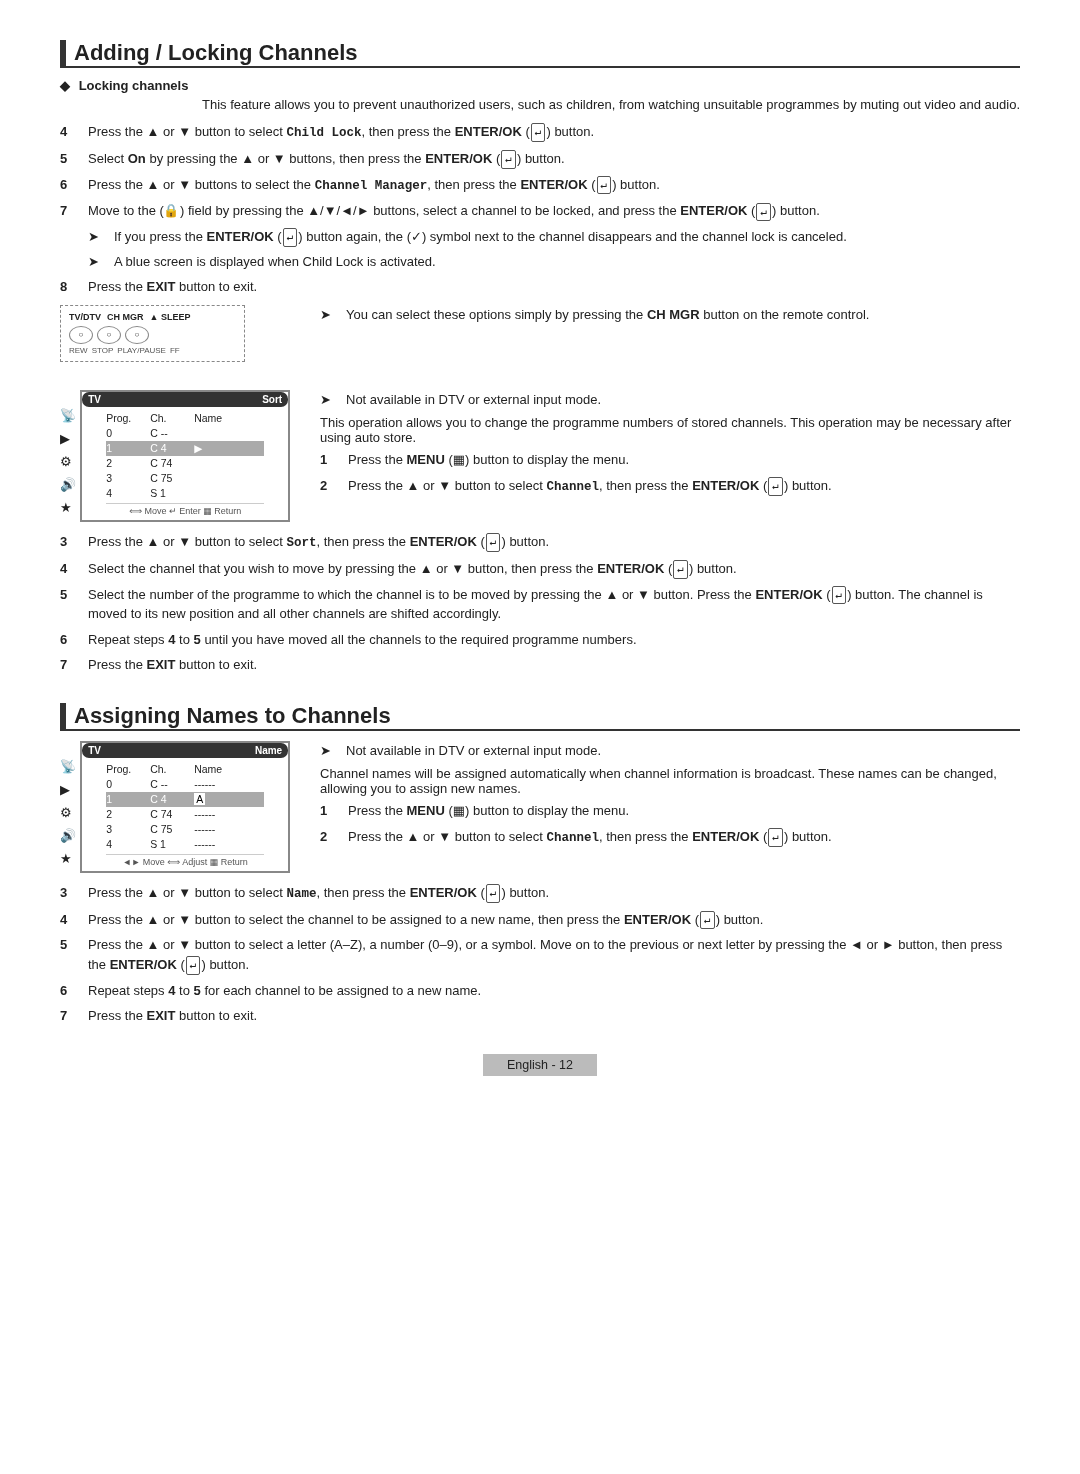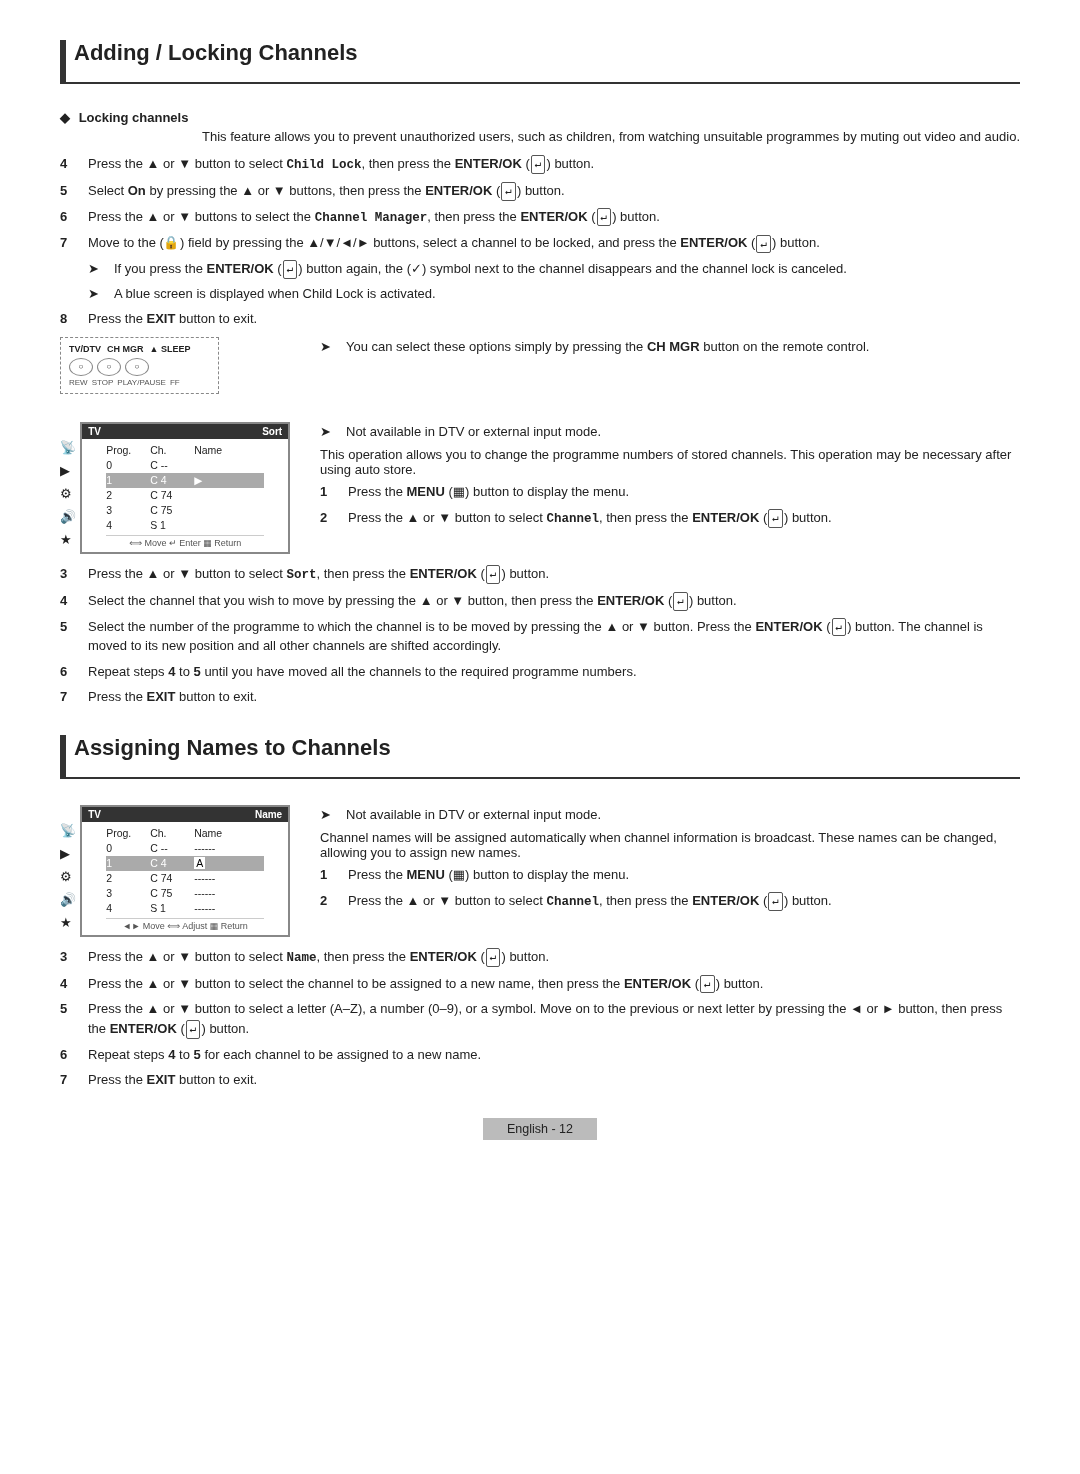--- a/index.html
+++ b/index.html
@@ -12,22 +12,22 @@
       min-height: 1474px;
       padding: 40px 60px 40px 60px;
     }
     .section {
       margin-bottom: 28px;
     }
     .section-title {
       font-size: 22px;
       font-weight: bold;
       border-bottom: 2.5px solid #333;
-      padding-bottom: 16px;
-      margin-bottom: 26px;
+      padding-bottom: 0;
+      margin-bottom: 10px;
       padding-left: 8px;
       border-left: 6px solid #333;
     }
     .subsection-title {
       font-weight: bold;
       font-size: 13px;
       margin-bottom: 4px;
     }
     .diamond {
       display: inline-block;
@@ -102,21 +102,21 @@
     .col-text {
       flex: 1;
       font-size: 13px;
     }
     
     .remote-mock {
       border: 1.5px dashed #888;
       padding: 6px 8px;
       font-size: 10px;
       background: #fff;
-      width: 159px;
+      width: 185px;
     }
     .remote-top-row {
       display: flex;
       gap: 6px;
       font-size: 9px;
       margin-bottom: 4px;
       font-weight: bold;
     }
     .remote-buttons {
       display: flex;
@@ -151,20 +151,21 @@
       font-size: 10.5px;
     }
     .tv-screen-titlebar {
       background: #333;
       color: #fff;
       display: flex;
       justify-content: space-between;
       padding: 2px 6px;
       font-size: 10px;
       font-weight: bold;
+      border-radius: 7px;
     }
     .tv-screen-body {
       padding: 4px 24px;
     }
     .tv-screen-row {
       display: flex;
       gap: 14px;
       padding: 1.5px 0;
       font-size: 10.5px;
       font-family: Arial, sans-serif;

